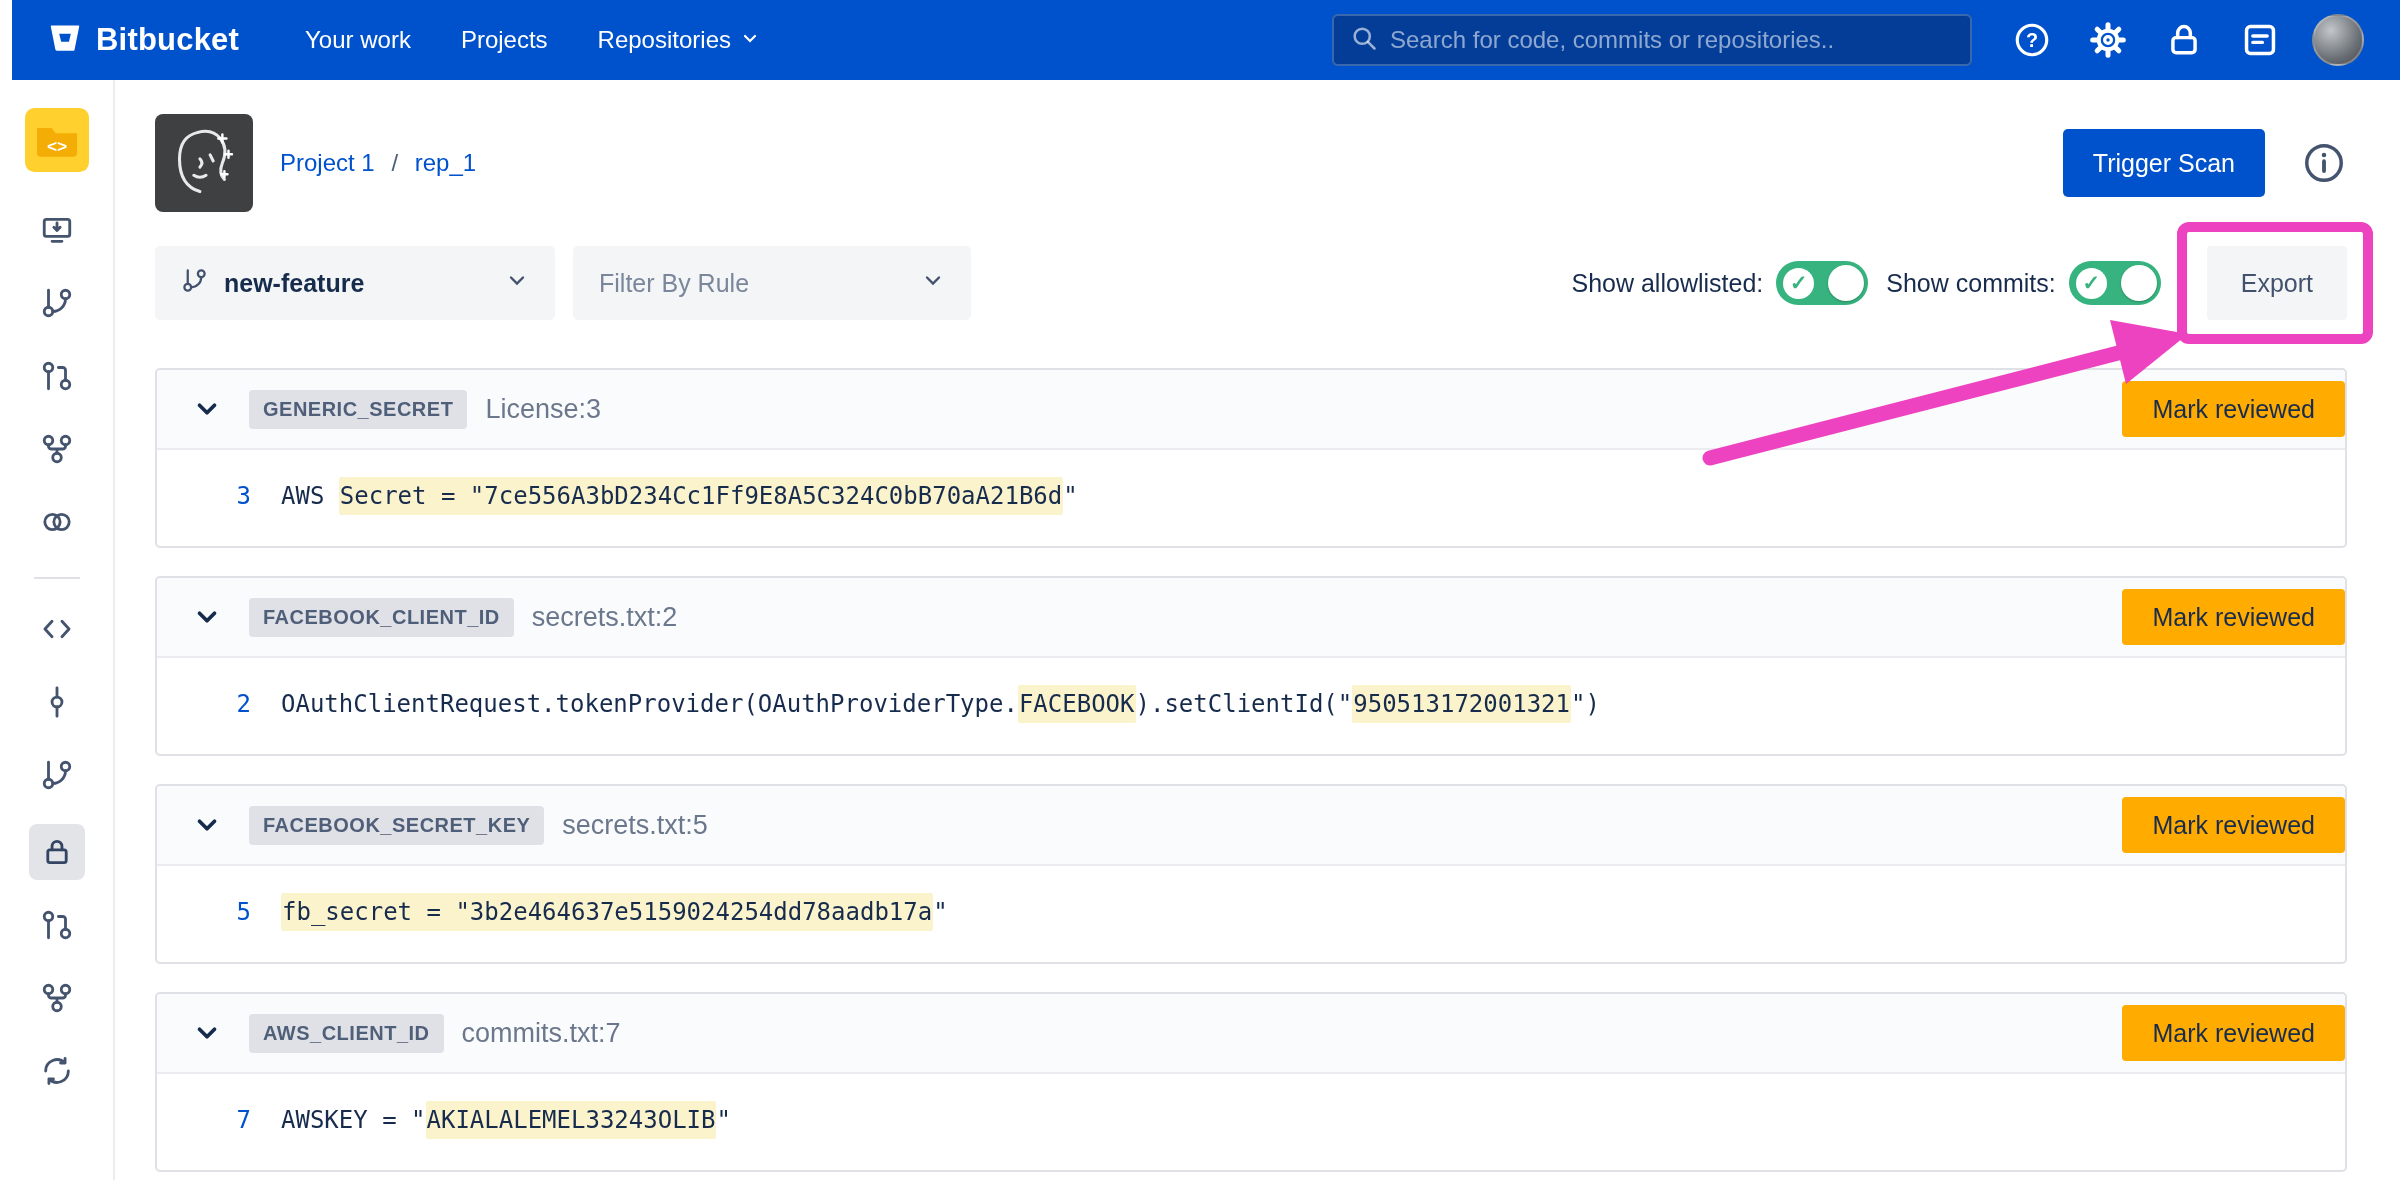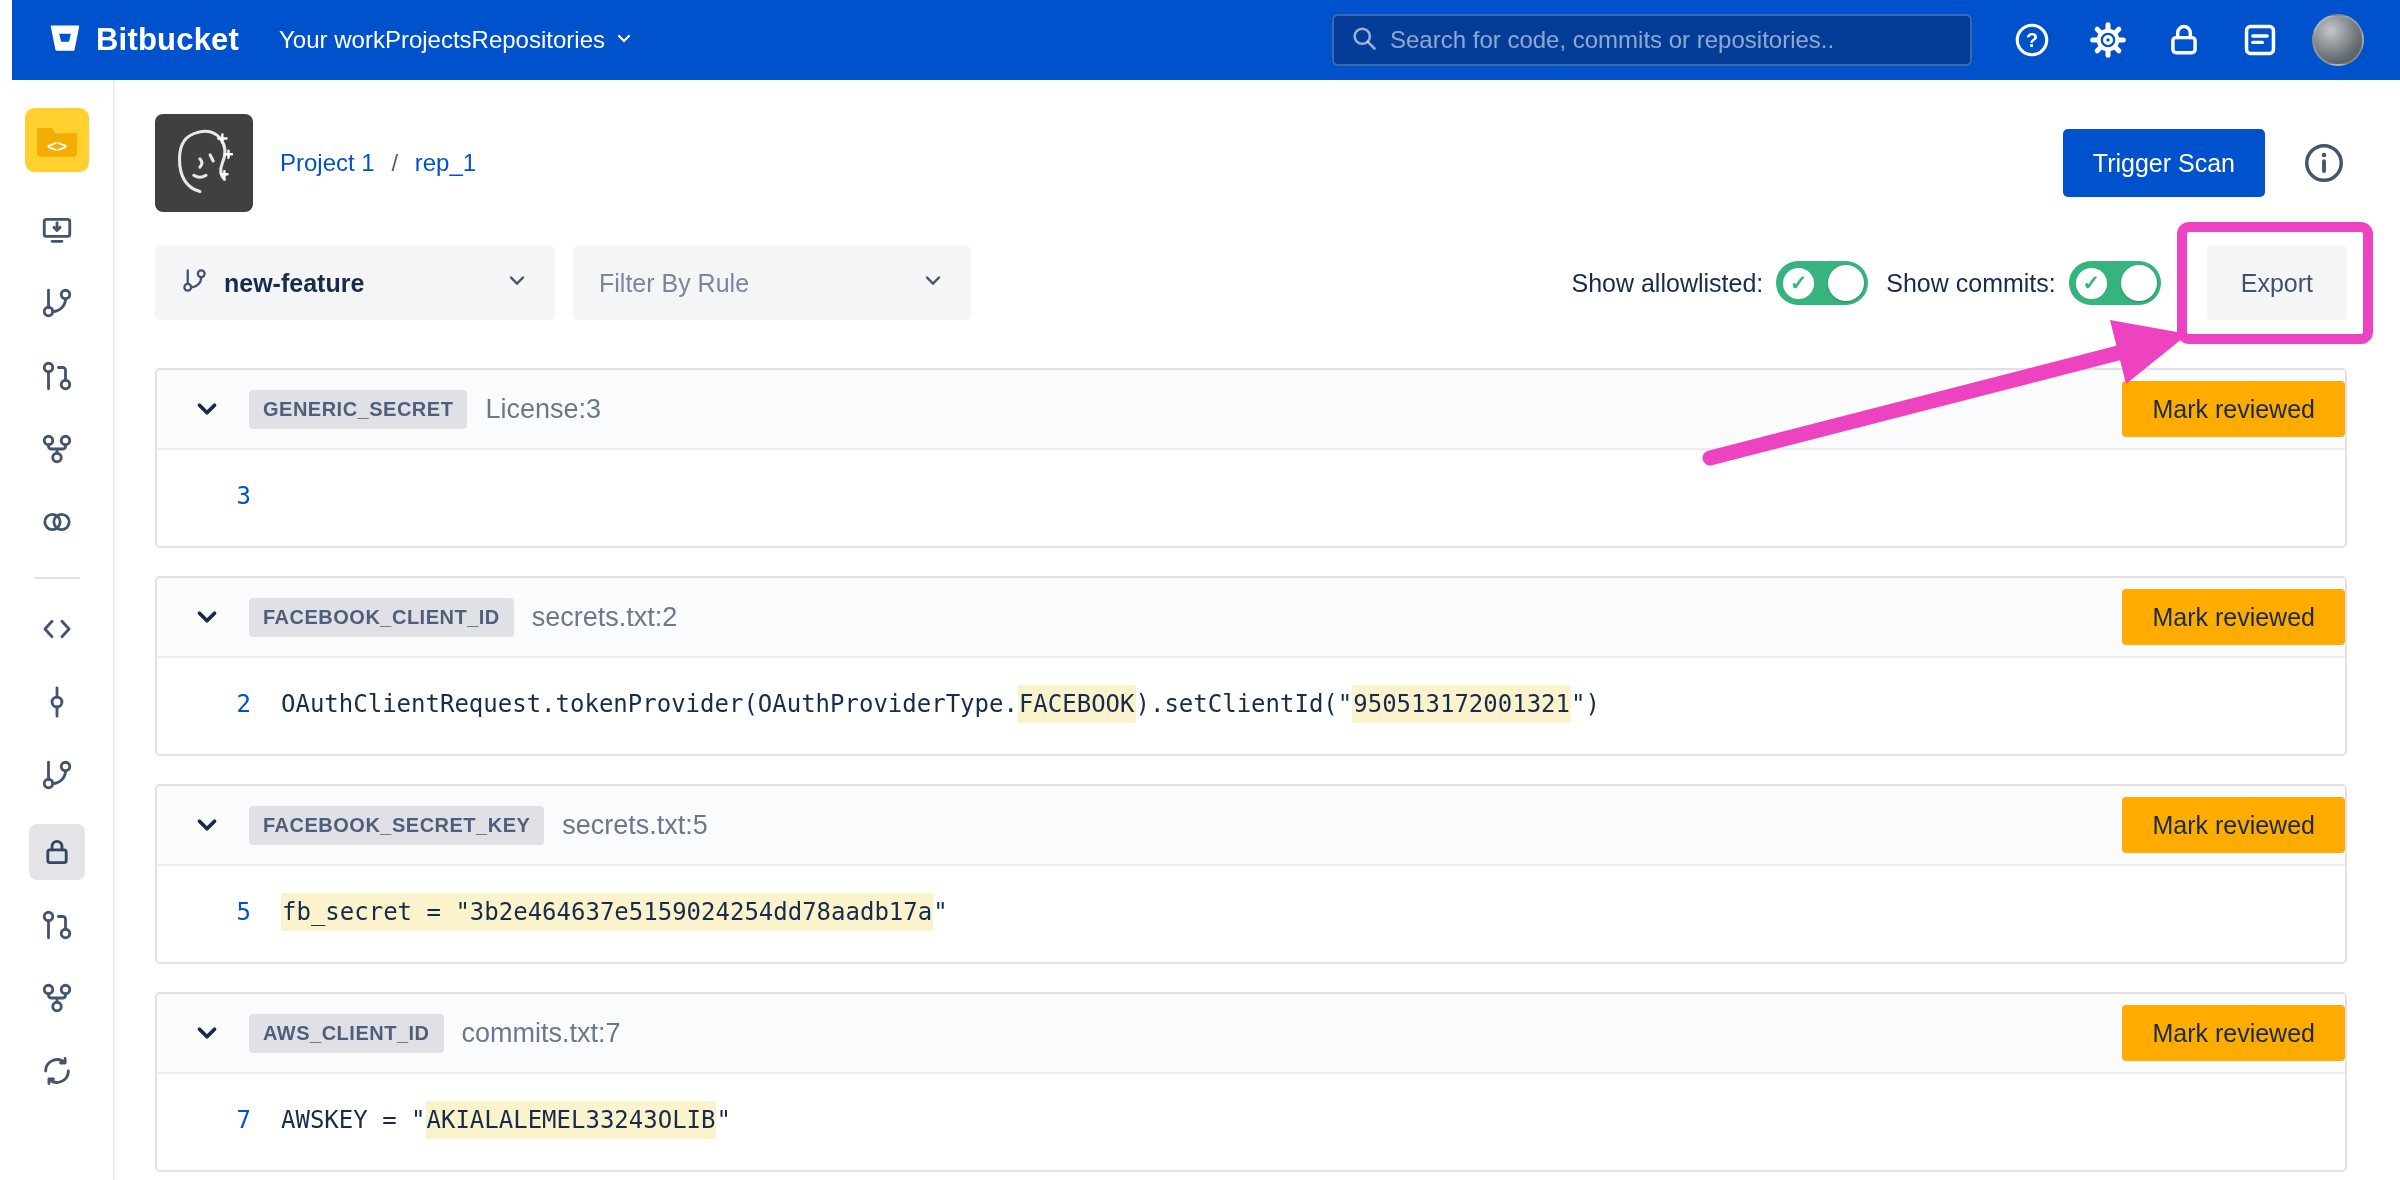--- a/index.html
+++ b/index.html
@@ -12,21 +12,21 @@
   a { text-decoration:none; cursor:pointer; }
 
   
   .topnav{
     position:absolute; top:0; left:12px; right:0; height:80px;
     background:#0052CC; display:flex; align-items:center;
     padding:0 36px; z-index:5;
   }
   .brand{ display:flex; align-items:center; gap:14px; cursor:pointer; }
   .brand-name{ color:#fff; font-size:31px; font-weight:bold; letter-spacing:.2px; }
-  .nav-links{ display:flex; align-items:flex-end; margin-left:40px; }
+  .nav-links{ display:flex; align-items:flex-end; gap:50px; margin-left:66px; }
   .nav-link{ color:#fff; font-size:24px; font-weight:500; display:flex; align-items:center; gap:9px; }
   .nav-search{
     margin-left:auto; width:640px; height:52px; border-radius:6px;
     background:rgba(9,30,66,0.38); border:2px solid rgba(255,255,255,0.22);
     display:flex; align-items:center; padding:0 16px; gap:12px;
   }
   .nav-search input{
     background:transparent; border:none; outline:none; flex:1;
     color:#fff; font-size:24px; font-family:"Liberation Sans",sans-serif;
   }
@@ -387,20 +387,21 @@
           <svg width="30" height="30" viewBox="0 0 24 24">
               <path d="M6 9l6 6 6-6" stroke="currentColor" stroke-width="3" fill="none" stroke-linecap="round" stroke-linejoin="round"></path>
             </svg>
         </span>
         <span class="rule-badge">GENERIC_SECRET</span>
         <span class="finding-loc">License:3</span>
         <button class="mark-btn">Mark reviewed</button>
       </div>
       <div class="card-body">
         <span class="lineno">3</span>
+        <code class="code-line"><span>AWS </span><span class="hl">Secret = "7ce556A3bD234Cc1Ff9E8A5C324C0bB70aA21B6d</span><span>"</span></code>
       </div>
     </section>
 
     <section class="card">
       <div class="card-head">
         <span class="chev-btn">
           <svg width="30" height="30" viewBox="0 0 24 24">
               <path d="M6 9l6 6 6-6" stroke="currentColor" stroke-width="3" fill="none" stroke-linecap="round" stroke-linejoin="round"></path>
             </svg>
         </span>

